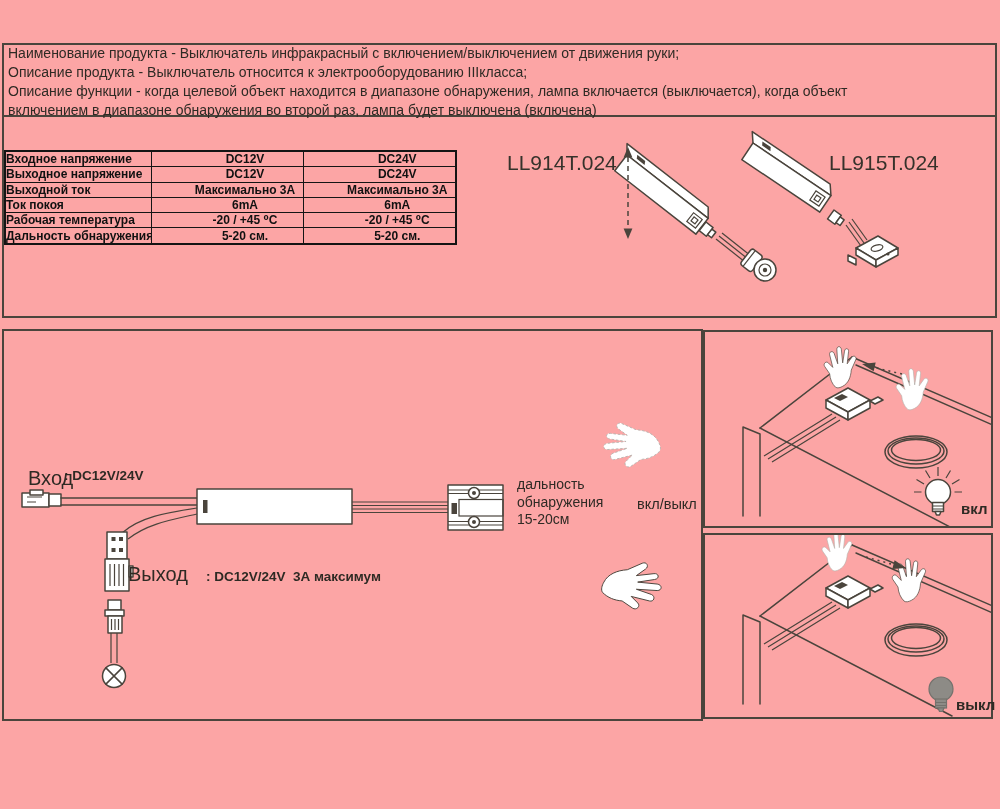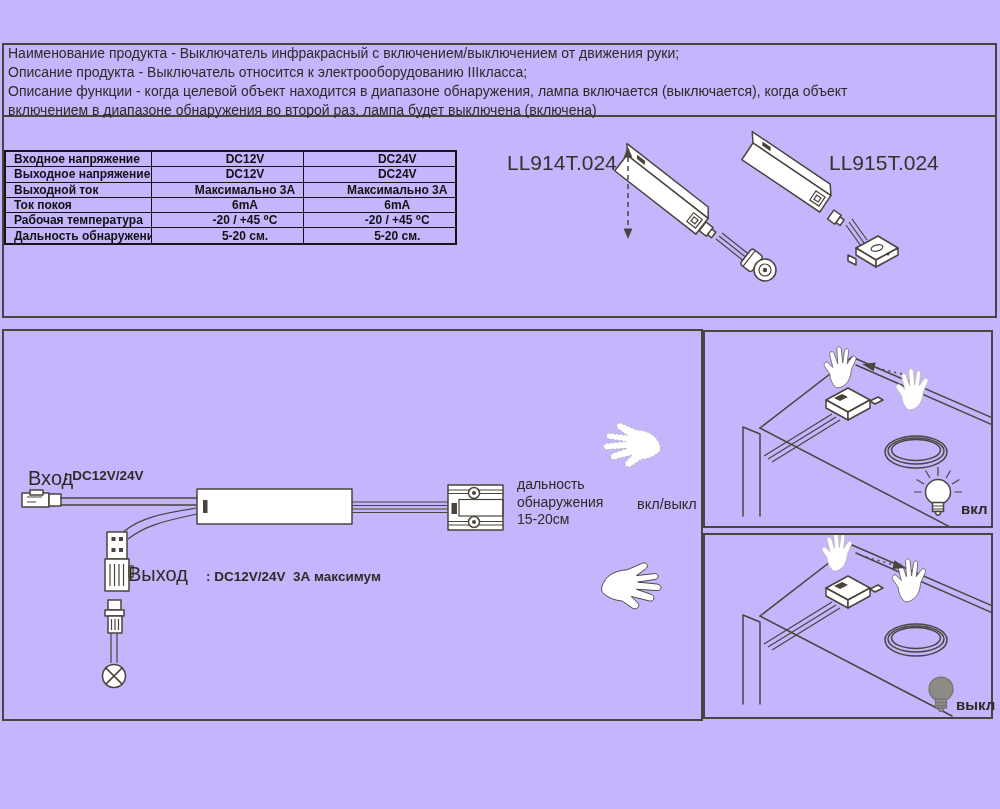--- a/index.html
+++ b/index.html
@@ -1,28 +1,28 @@
 <!DOCTYPE html>
 <html><head>
 <meta charset="utf-8">
 <style>
   html,body{margin:0;padding:0;background:#ffffff;}
-  .page{position:relative;width:1000px;height:809px;background:#c4b5fd;overflow:hidden;
+  .page{position:relative;width:1000px;height:809px;background:#fca5a5;overflow:hidden;
         font-family:"Liberation Sans","DejaVu Sans",sans-serif;color:#2e2a24;}
   .abs{position:absolute;}
   .frame{position:absolute;border:2px solid #4a443c;box-sizing:border-box;background:transparent;}
   .divider{position:absolute;height:0;border-top:2px solid #4a443c;}
   .art{position:absolute;left:0;top:0;pointer-events:none;}
   .intro{left:8px;top:44px;font-size:14px;line-height:19px;white-space:nowrap;color:#2e2a24;}
   .spec-title{left:28px;top:123px;font-size:17px;font-weight:bold;color:#1c1a16;letter-spacing:.2px;}
   table.spec{position:absolute;left:4px;top:150px;width:451px;border-collapse:collapse;
              table-layout:fixed;border:2px solid #141414;}
   table.spec td{border:1.5px solid #141414;height:14.3px;padding:0;font-size:12px;font-weight:bold;
                 color:#111;line-height:1;vertical-align:middle;white-space:nowrap;overflow:hidden;}
-  table.spec td.lbl{padding-left:8px;text-align:left;}
+  table.spec td.lbl{padding-left:0;text-align:left;}
   table.spec td.val{text-align:center;padding-left:36px;}
   .model{font-size:21px;color:#36322b;white-space:nowrap;}
   .big-label{font-size:20px;color:#2e2a24;white-space:nowrap;}
   .small-value{font-size:13.5px;font-weight:600;color:#2e2a24;white-space:pre;}
   .det{font-size:14px;line-height:17.6px;color:#2e2a24;white-space:nowrap;}
   .toggle{font-size:14.5px;color:#2e2a24;white-space:nowrap;}
   .plabel{font-size:15px;font-weight:600;color:#2e2a24;white-space:nowrap;}
   svg .ink{stroke:#4a443c;fill:none;stroke-width:1.5;stroke-linecap:round;stroke-linejoin:round;}
   svg .inkfill{fill:#4a443c;stroke:none;}
   svg .whitefill{fill:#ffffff;stroke:#4a443c;stroke-width:1.5;stroke-linejoin:round;}

